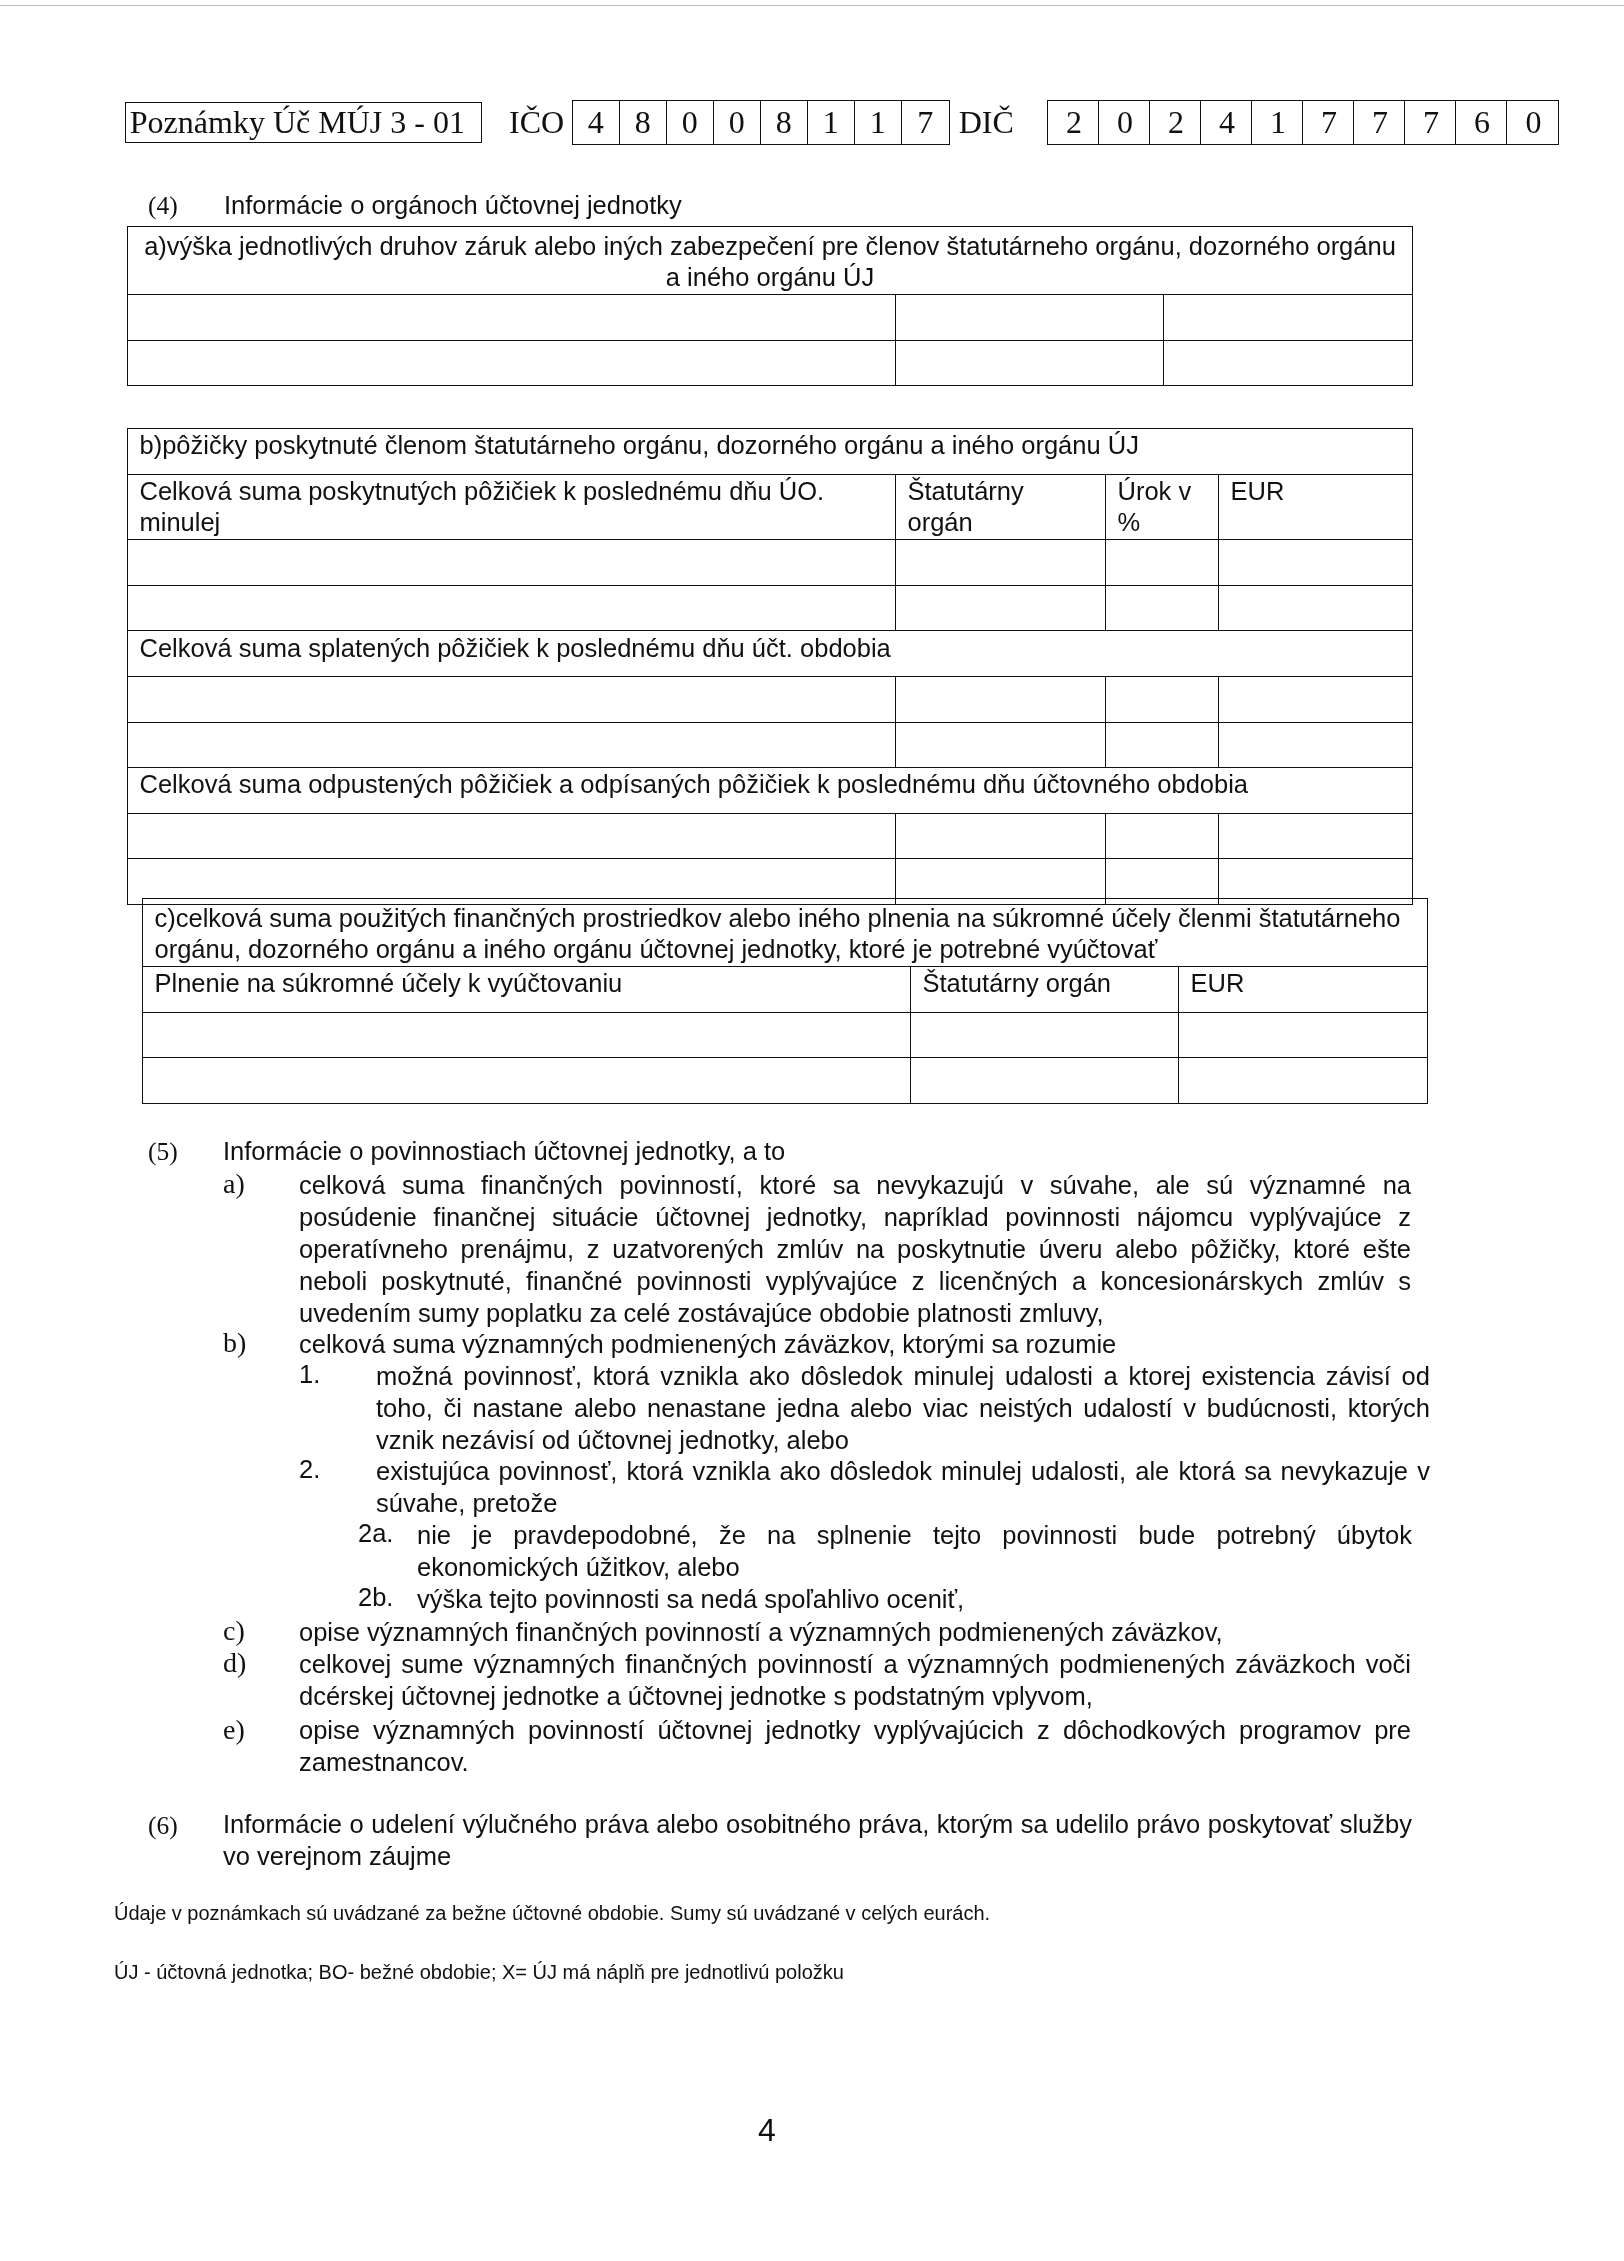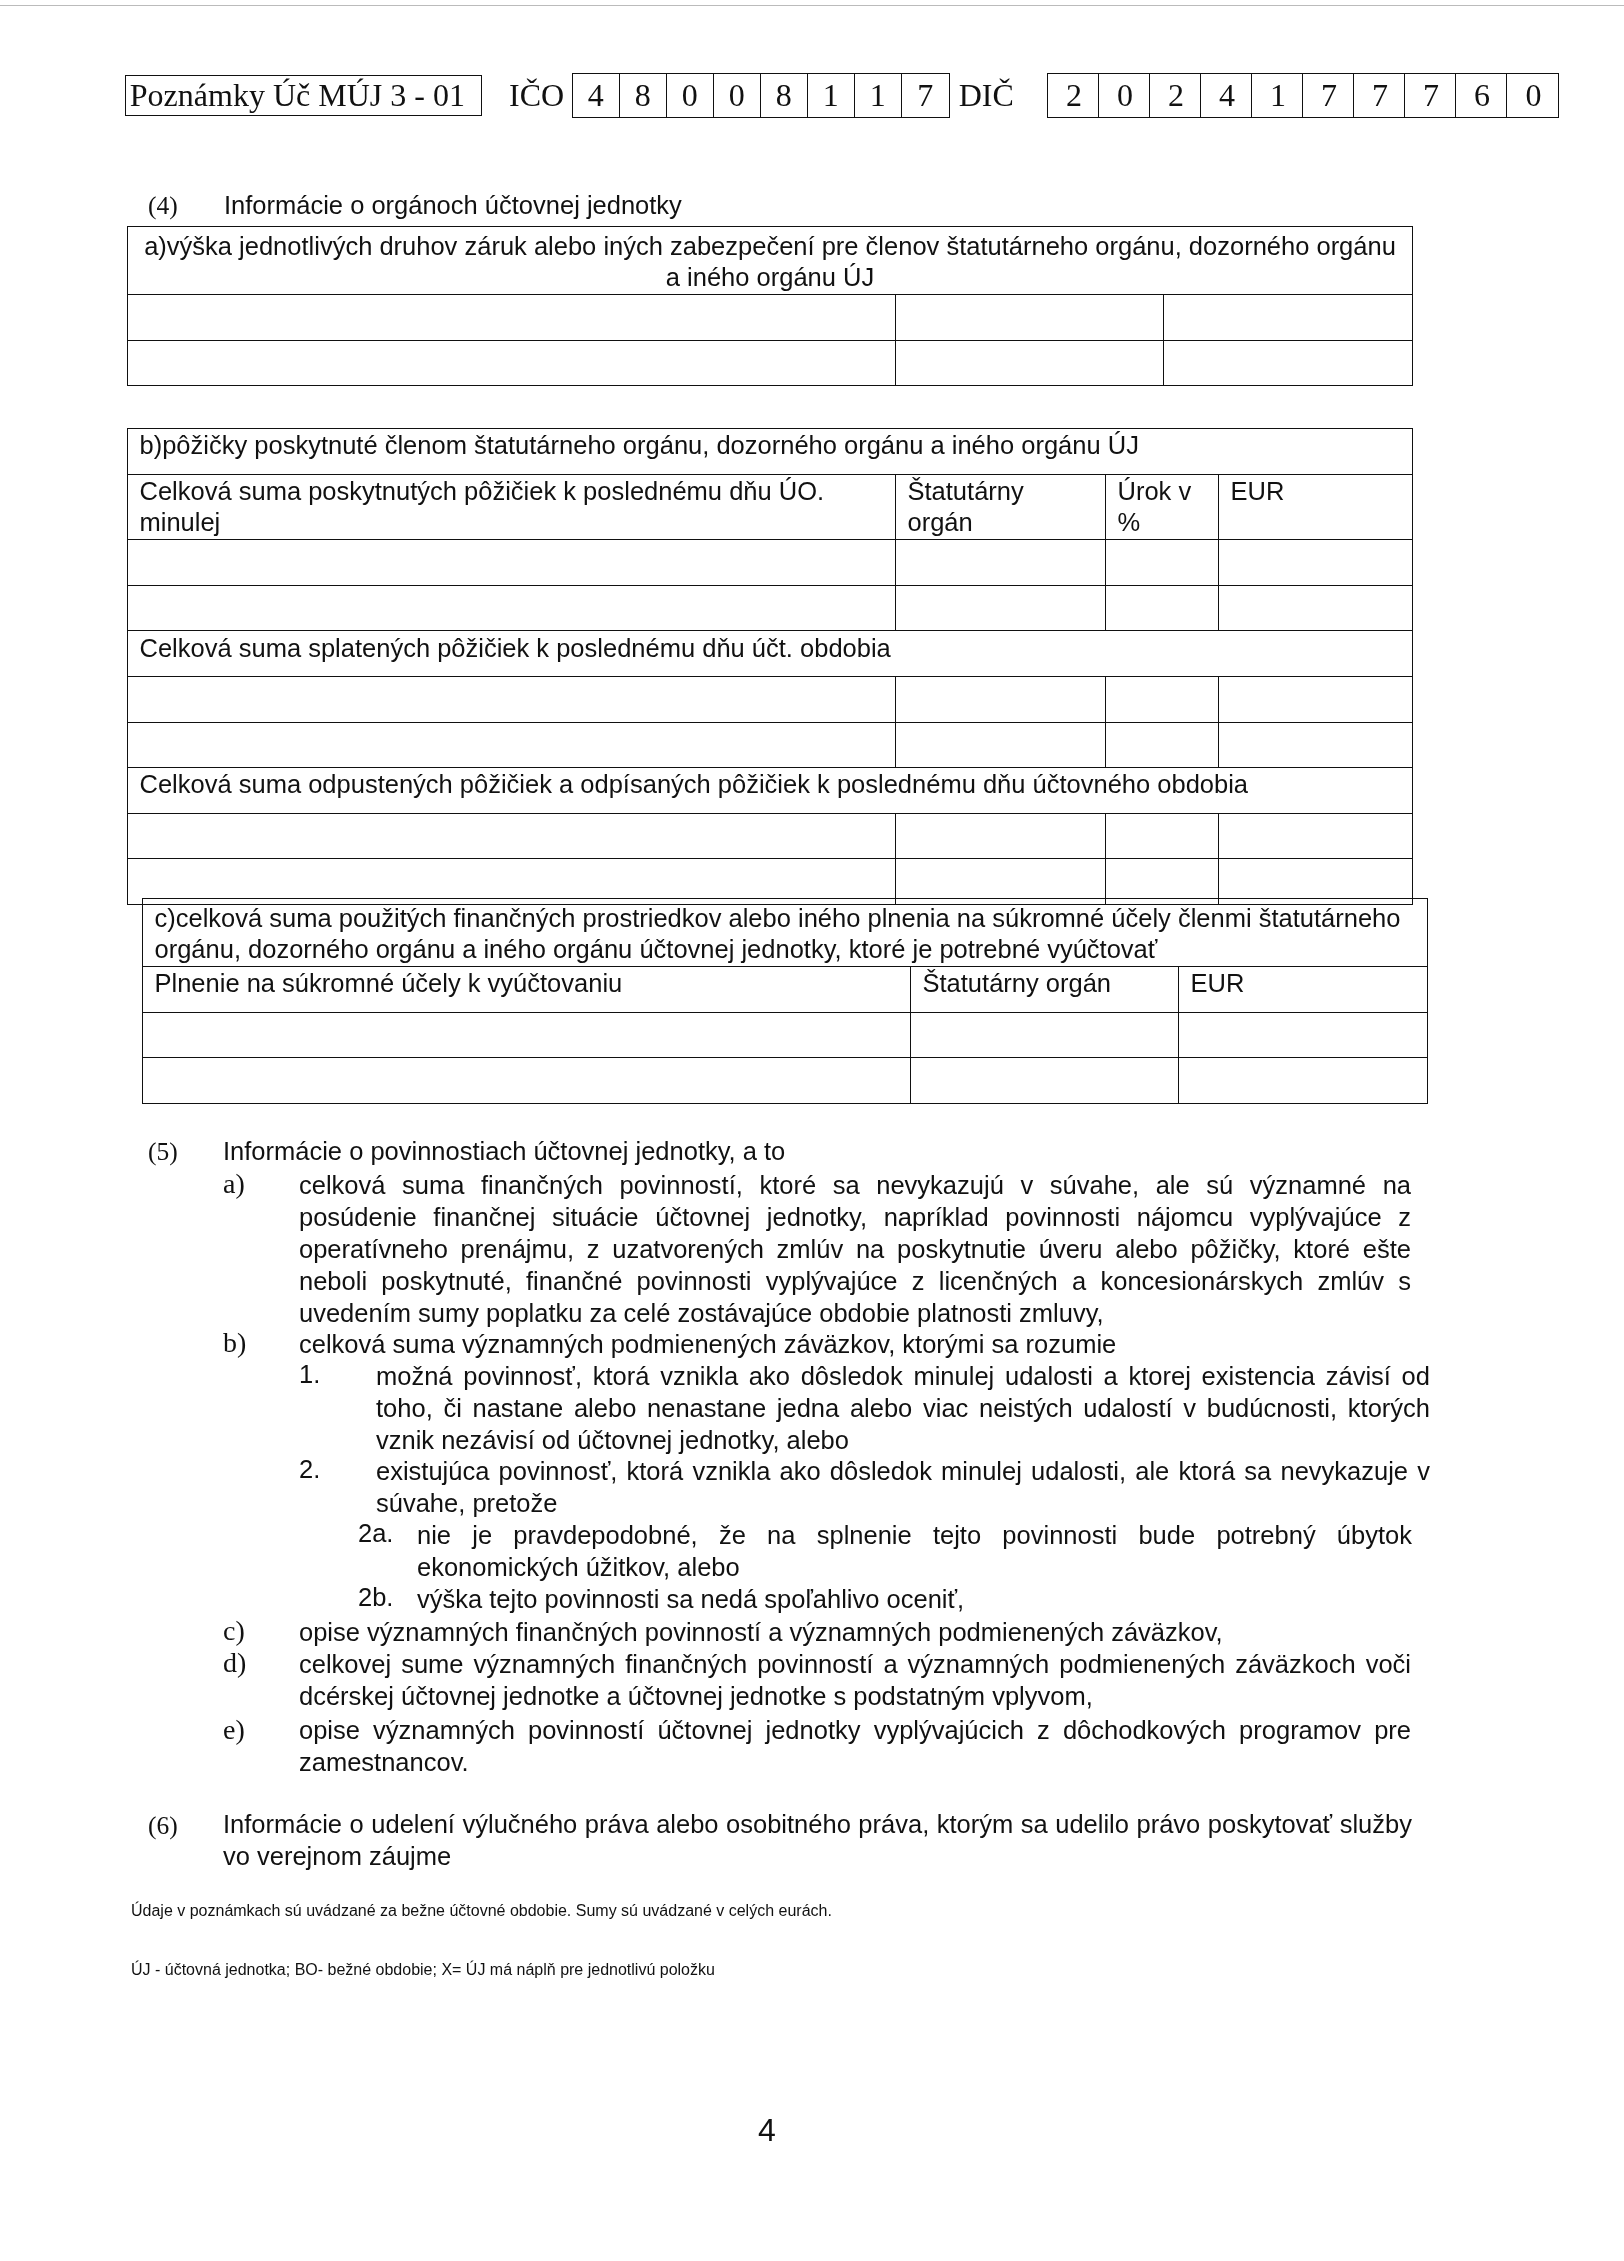--- a/index.html
+++ b/index.html
@@ -1,21 +1,21 @@
 <!DOCTYPE html>
 <html style="font-size:10.2px"><head>
 <meta charset="utf-8">
 <style>
   html, body { margin:0; padding:0; background:#ffffff; }
   body { width:1625px; height:2261px; position:relative; overflow:hidden; color:#111; }
   .sans { font-family:"Liberation Sans", sans-serif; }
   .serif { font-family:"Liberation Serif", serif; }
 
   
-  .hdr { position:absolute; top:73px; left:125px; height:45px; display:flex; align-items:center; }
+  .hdr { position:absolute; top:100px; left:125px; height:45px; display:flex; align-items:center; }
   .hdr-title { border:1.9px solid #111; height:41px; width:357px; box-sizing:border-box; display:flex; align-items:center; padding-left:3.8px; font-size:32px; white-space:nowrap; }
   .lbl { font-size:32px; margin:0 7.6px 0 27px; }
   .lbl.dic { margin:0 33px 0 9px; }
   .boxes { display:flex; border:1.9px solid #111; height:45px; box-sizing:border-box; }
   .boxes .d { width:47px; height:100%; border-right:1.3px solid #111; box-sizing:border-box; display:flex; align-items:center; justify-content:center; font-size:32px; }
   .boxes .d:last-child { border-right:none; }
   .boxes.dic .d { width:51px; padding-left:2.5px; }
 
   
   .s4title { position:absolute; top:191px; left:148px; font-size:25.5px; }
@@ -28,21 +28,21 @@
 
   
   .para { position:absolute; font-size:25.5px; line-height:32px; }
   .num5 { position:absolute; left:148px; font-family:"Liberation Serif", serif; font-size:25.5px; }
   .letter { position:absolute; left:223px; font-family:"Liberation Serif", serif; font-size:28px; }
   .body-text { position:absolute; left:299px; width:1112px; font-size:25.5px; line-height:32px; text-align:justify; }
   .sub-num { position:absolute; left:299px; font-size:25.5px; }
   .sub-text { position:absolute; left:358px; width:1054px; font-size:25.5px; line-height:32px; text-align:justify;margin-left:18px; }
   .sub2-text { position:absolute; left:417px; width:995px; font-size:25.5px; line-height:32px; text-align:justify; }
 
-  .note { position:absolute; left:131px; font-size:16px; }
+  .note { position:absolute; left:114px; font-size:20px; }
   .pagenum { position:absolute; top:2112px; left:758px; font-size:32px; }
   .hr-top { position:absolute; top:5.1px; left:0; width:1625px; height:1.3px; background:#bbb; }
 </style>
 </head>
 <body class="sans">
 
 <div class="hr-top"></div>
 
 <div class="hdr serif">
   <div class="hdr-title">Poznámky Úč MÚJ 3 - 01</div>

